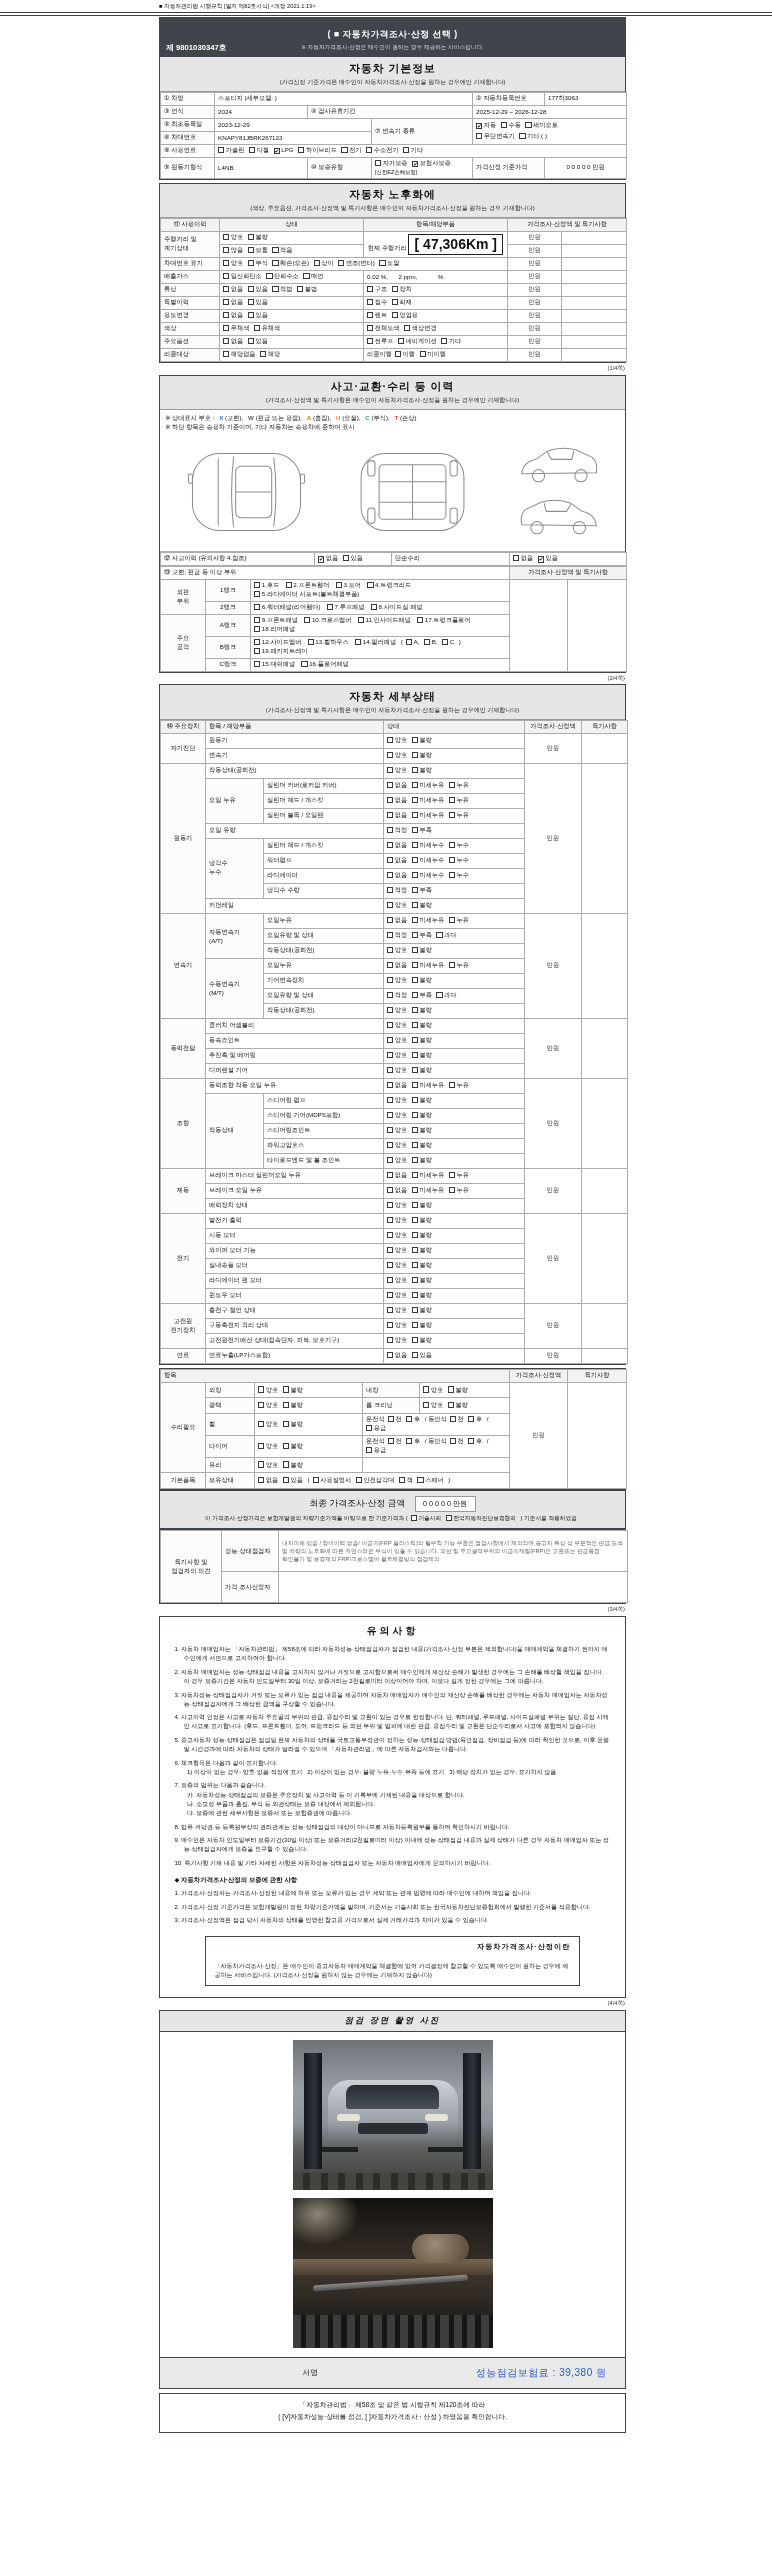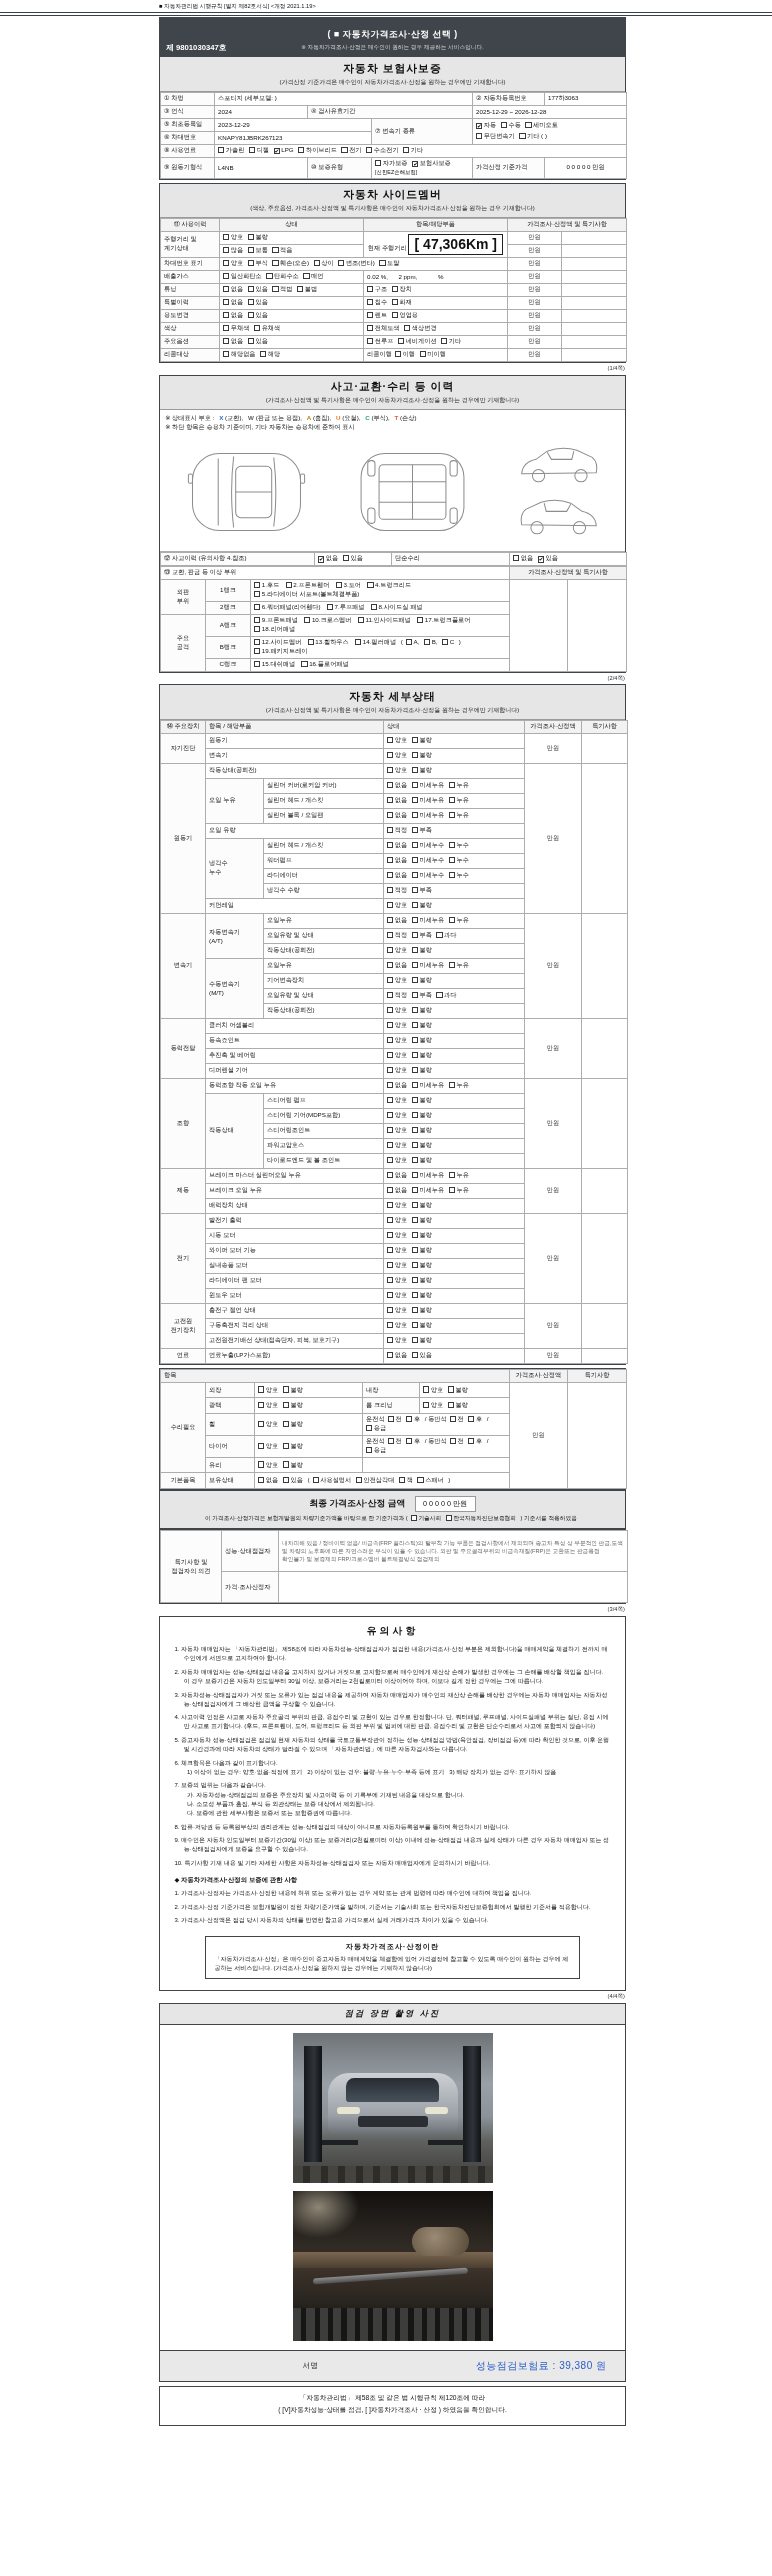--- a/index.html
+++ b/index.html
@@ -37,21 +37,21 @@
   .legend{font-size:6.2px;padding:3.1px 5.2px 1px;line-height:1.5;background:#fff;}
   .legend b{font-weight:bold;}
   .diagrams{display:flex;justify-content:space-around;align-items:center;padding:5.2px 3.1px;background:#fff;border-bottom:0.5px solid #adadad;}
   .dcol{display:flex;flex-direction:column;gap:5.2px;}
   
   .notes{border:1px solid #3f4449;padding:6.2px 14.4px 8.2px;}
   .notes h2{text-align:center;font-size:9.8px;margin:2.1px 0 7.2px;letter-spacing:3.1px;}
   .ni{font-size:6px;line-height:1.55;margin:4.1px 0;white-space:pre-wrap;padding-left:9.3px;text-indent:-9.3px;}
   .nhead{font-size:6.4px;font-weight:bold;margin:8.2px 0 3.1px;}
   .defbox{border:1px solid #3f4449;margin:10.3px 31px 3.1px;padding:5.2px 8.2px;}
-  .defbox .t{font-weight:bold;font-size:7.2px;text-align:center;margin-bottom:3px;letter-spacing:1px;}
+  .defbox .t{font-weight:bold;font-size:7.2px;text-align:right;margin-bottom:10px;letter-spacing:1px;}
   .defbox .b{font-size:6px;line-height:1.5;}
   
   .photos{border:1px solid #3f4449;font-style:italic;}
   .ptitle{background:#e6e6e6;text-align:center;font-size:8.2px;font-weight:bold;padding:4.6px 0;border-bottom:1px solid #3f4449;letter-spacing:2.1px;}
   .photo{width:200px;height:150px;margin:8.2px auto;position:relative;overflow:hidden;background:#555;}
   .p1{background:linear-gradient(180deg,#6e7377 0%,#99a0a7 34%,#8b9298 56%,#5f615f 72%,#3c3b38 100%);}
   .p1 .post{position:absolute;top:12.4px;width:18.5px;height:116px;background:linear-gradient(90deg,#15181b,#2e343a 55%,#101214);}
   .p1 .postL{left:11.3px;} .p1 .postR{right:11.3px;}
   .p1 .arm{position:absolute;height:5.2px;background:#1d2124;top:107px;}
   .p1 .armL{left:29px;width:36px;} .p1 .armR{right:29px;width:36px;}
@@ -89,21 +89,21 @@
   <div class="page">
 
     <div class="hdr">
       <div class="docno">제 9801030347호</div>
       <div class="hsub">( ■ 자동차가격조사·산정 선택 )</div>
       <div class="hnote">※ 자동차가격조사·산정은 매수인이 원하는 경우 제공하는 서비스입니다.</div>
     </div>
 
     <div class="secwrap">
       <div class="band">
-        <h2>자동차 보험사보증</h2>
+        <h2>자동차 기본정보</h2>
         <div class="bsub">(가격산정 기준가격은 매수인이 자동차가격조사·산정을 원하는 경우에만 기재합니다)</div>
       </div>
       <table>
         <colgroup>
             <col style="width:54px">
             <col style="width:93px">
             <col style="width:64px">
             <col style="width:101px">
             <col style="width:72px">
             <col style="width:82px">
@@ -145,21 +145,21 @@
           <td><span><span class="opt"><span class="cb"></span><span>자가보증</span></span><span class="opt"><span class="cb chk">✔</span><span>보험사보증</span></span></span><span style="font-size:5.4px">[신한EZ손해보험]</span></td>
           <td class="lab">가격산정 기준가격</td>
           <td class="c">0 0 0 0 0 만원</td>
         </tr>
       </tbody>
         </table>
     </div>
 
     <div class="secwrap" style="margin-top:3.1px;border-top:1px solid #3f4449;">
       <div class="band">
-        <h2>자동차 사이드멤버</h2>
+        <h2>자동차 노후화에</h2>
         <div class="bsub">(색상, 주요옵션, 가격조사·산정액 및 특기사항은 매수인이 자동차가격조사·산정을 원하는 경우 기재합니다)</div>
       </div>
       <table>
         <colgroup>
             <col style="width:59px">
             <col style="width:144px">
             <col style="width:144px">
             <col style="width:54px">
             <col style="width:65px">
           </colgroup>
@@ -637,21 +637,21 @@
               <td class="c lab">기본품목</td>
               <td class="lab">보유상태</td>
               <td colspan="3"><span class="opt"><span class="cb"></span><span>없음</span></span><span class="opt"><span class="cb"></span><span>있음</span></span><span class="mt">(</span><span class="opt"><span class="cb"></span><span>사용설명서</span></span><span class="opt"><span class="cb"></span><span>안전삼각대</span></span><span class="opt"><span class="cb"></span><span>잭</span></span><span class="opt"><span class="cb"></span><span>스패너</span></span><span class="mt">)</span></td>
             </tr>
           </tbody>
       </table>
     </div>
 
     <div class="secwrap" style="border-top:1px solid #3f4449;">
       <div class="band" style="border-bottom:none;padding:5.2px 0 4.6px;">
-        <span style="font-size:8.8px;font-weight:bold;">최종 가격조사·산정 금액</span>
+        <span style="font-size:8.8px;font-weight:normal;">최종 가격조사·산정 금액</span>
         <span style="display:inline-block;background:#fff;border:0.5px solid #999;padding:2.1px 7.2px;margin-left:7.2px;font-size:7.2px;">0 0 0 0 0 만원</span>
         <div style="font-size:5.7px;margin-top:3.1px;"><span class="mt">이 가격조사·산정가격은 보험개발원의 차량기준가액을 바탕으로 한 기준가격과 (</span><span class="opt"><span class="cb"></span><span>기술사회</span></span><span class="opt"><span class="cb"></span><span>한국자동차진단보증협회</span></span><span class="mt">) 기준서를 적용하였음</span></div>
       </div>
     </div>
 
     <div class="secwrap" style="border-top:1px solid #3f4449;">
       <table>
         <colgroup>
             <col style="width:61px">
             <col style="width:57px">

